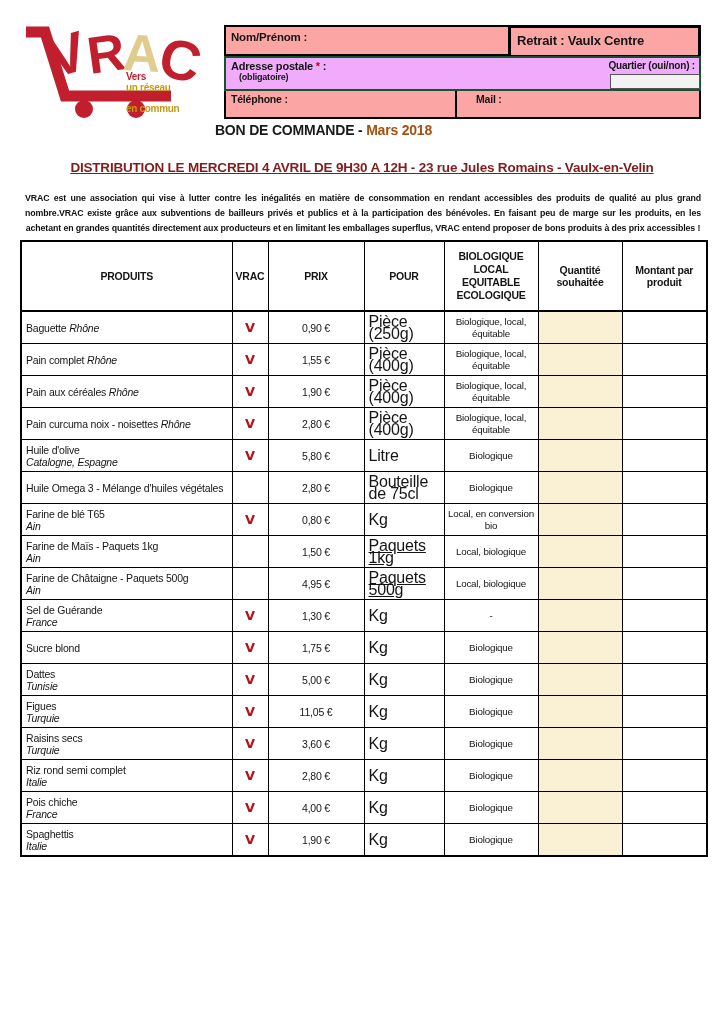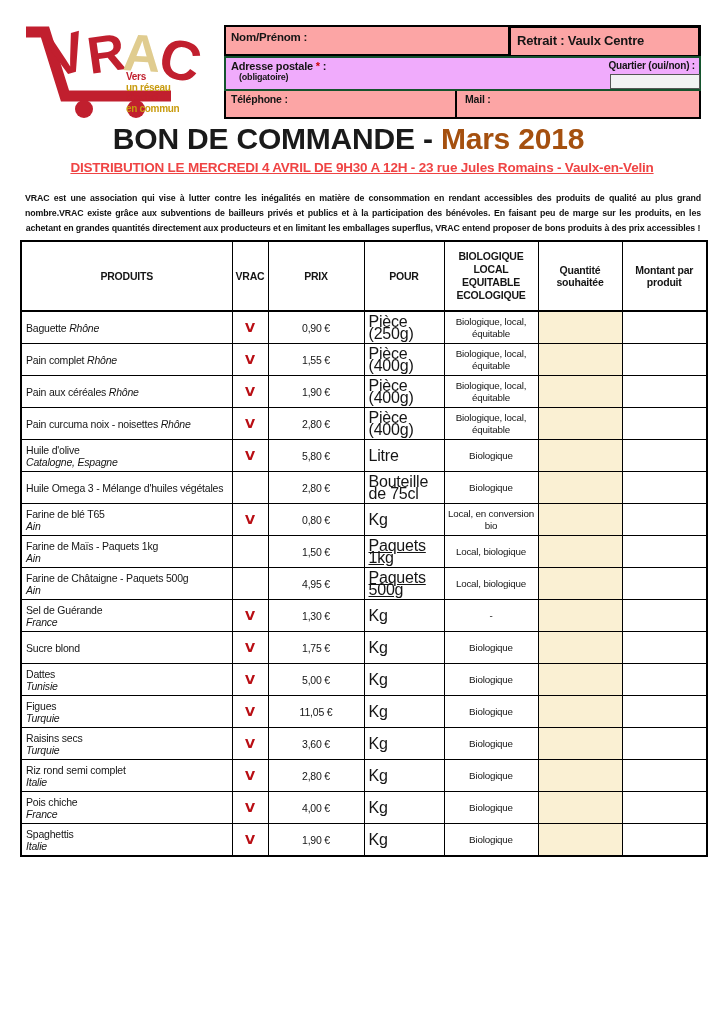--- a/index.html
+++ b/index.html
@@ -20,26 +20,26 @@
   .nom{width:286px;height:31px;font-size:11.5px;padding:4px 5px;}
   .retrait{width:193px;height:33px;margin-left:-2px;border-width:3px;font-size:13px;padding:5px 6px;white-space:nowrap;}
   .frow2{margin-top:-2px;position:relative;height:35px;border:2px solid #14532d;box-sizing:border-box;background:#f0abfc;}
   .adr1{font-size:11px;padding:2px 5px 0 5px;}
   .adr1 .star{color:#CC0000;}
   .adr2{font-size:9px;padding:0 13px;}
   .quartier-label{position:absolute;right:4px;top:2px;font-size:10px;}
   .quartier-box{position:absolute;right:-1px;top:16px;width:90px;height:15px;background:#F2F2F2;border:1px solid #555;box-sizing:border-box;}
   .frow3{display:flex;margin-top:-2px;}
   .tel{width:233px;height:30px;font-size:10.5px;padding:2px 5px;}
-  .mail{width:246px;height:30px;margin-left:-2px;font-size:10.5px;padding:2px 8px;}
-
-  
-  .title{position:absolute;top:122px;left:0;width:647px;text-align:center;font-size:30px;font-weight:bold;color:#1a1a1a;margin-left:25px;}
+  .mail{width:246px;height:30px;margin-left:-2px;font-size:10.5px;padding:2px 19px;}
+
+  
+  .title{position:absolute;top:122px;left:0;width:647px;text-align:center;font-size:14px;font-weight:bold;color:#1a1a1a;}
   .title .hl{color:#A5500F;}
-  .distribution{position:absolute;top:160px;left:0;width:724px;text-align:center;font-size:13.5px;font-weight:bold;color:#ef4444;text-decoration:underline;}
+  .distribution{position:absolute;top:160px;left:0;width:724px;text-align:center;font-size:13.5px;font-weight:bold;color:#7f1d1d;text-decoration:underline;}
   .intro{position:absolute;top:191px;left:25px;width:676px;font-size:8.8px;font-weight:bold;line-height:15px;color:#111;text-align:justify;text-align-last:center;letter-spacing:-0.1px;}
 
   
   table.products{position:absolute;left:20px;top:240px;width:686px;border-collapse:collapse;table-layout:fixed;border:2px solid #000;}
   .products th{border:1px solid #000;border-bottom:2px solid #000;font-size:10.5px;font-weight:bold;text-align:center;vertical-align:middle;height:64px;padding:2px;background:#fff;}
   .th-bio{white-space:pre-line;line-height:13px;}
   .products td{border:1px solid #000;height:29px;vertical-align:middle;padding:1px 4px;font-size:10.5px;line-height:12px;background:#fff;}
   td.c-prod .pname{display:inline;}
   td.c-prod .porigin{display:block;font-style:italic;}
   td.c-prod i{font-style:italic;}

